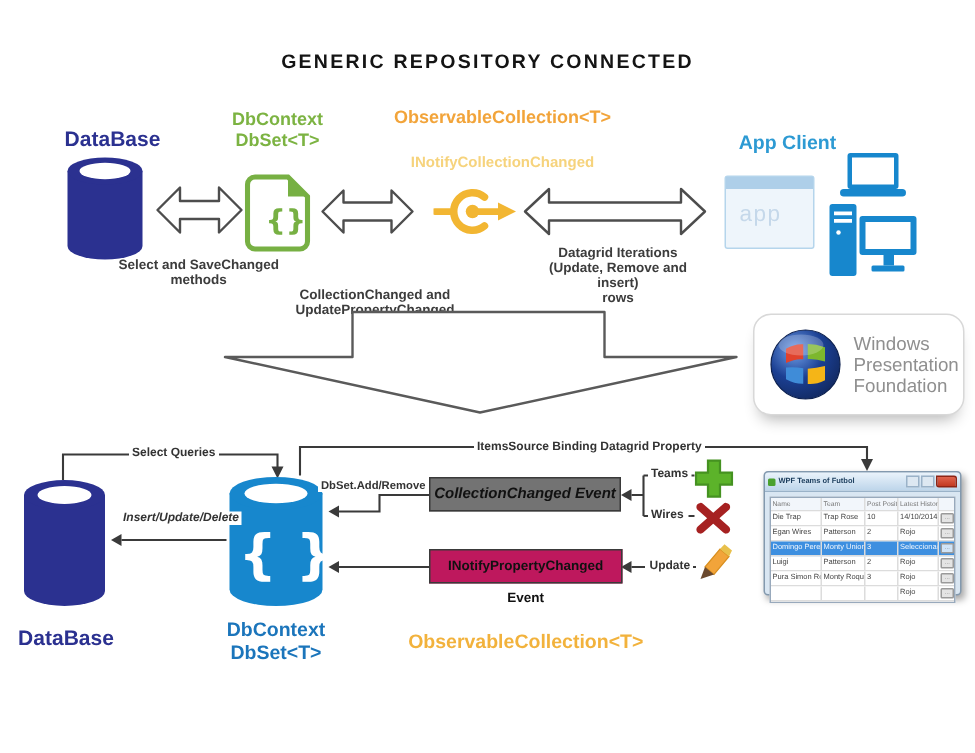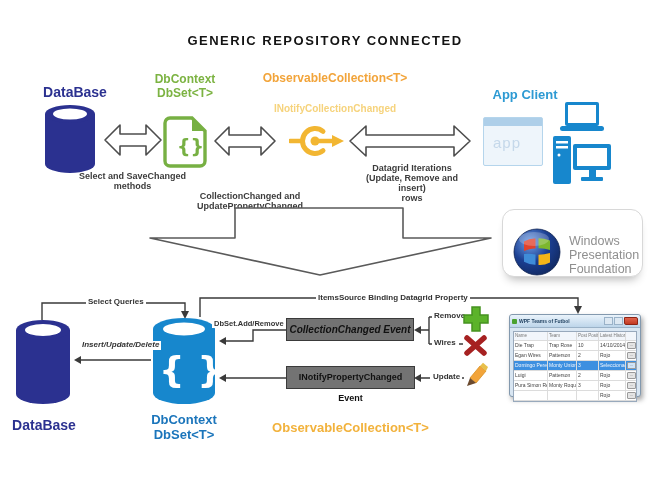--- a/index.html
+++ b/index.html
@@ -106,21 +106,21 @@
     <rect x="22" y="44" width="38" height="26" rx="2" fill="#1787cd"></rect>
     <rect x="26" y="48" width="30" height="18" fill="#fff"></rect>
     <rect x="38" y="70" width="7" height="7" fill="#1787cd"></rect>
     <rect x="30" y="77" width="22" height="4" rx="1" fill="#1787cd"></rect>
   </svg>
 
   <svg class="abs" style="left:148px;top:205px;" width="345" height="72" viewBox="0 0 345 72">
     <polygon points="87,3 255,3 255,33 343,33 172,70 2,33 87,33" fill="#fff" stroke="#5a5a5a" stroke-width="1.6" stroke-linejoin="round"></polygon>
   </svg>
 
-  <div id="wpflogo" class="abs" style="left:502px;top:209px;width:139px;height:66px;align-items:flex-end;">
+  <div id="wpflogo" class="abs" style="left:502px;top:209px;width:139px;height:66px;">
     <svg style="margin:0 8px 0 10px;" width="48" height="48" viewBox="0 0 48 48">
       <defs>
         <radialGradient id="orbg" cx="35%" cy="30%" r="75%">
           <stop offset="0%" stop-color="#6f9fe8"></stop>
             <stop offset="55%" stop-color="#1b3f92"></stop>
           <stop offset="100%" stop-color="#122a63"></stop>
         </radialGradient>
       </defs>
       <circle cx="24" cy="24" r="23" fill="url(#orbg)" stroke="#0e2250" stroke-width="0.8"></circle>
       <path d="M11,23 Q17,20 22.5,20.5 L22.5,10.5 Q17,10 11,13.5 Z" fill="#e0422d"></path>
@@ -172,27 +172,27 @@
   </svg>
   <div class="abs ctr pre" style="left:138px;top:412px;width:92px;font-size:13px;font-weight:bold;color:#1b75bb;">DbContext
 DbSet&lt;T&gt;</div>
 
   <div class="abs ctr" style="left:258px;top:420px;width:185px;font-size:13px;font-weight:bold;color:#f2b23c;">ObservableCollection&lt;T&gt;</div>
 
   <span class="linelbl" style="left:86px;top:298px;font-size:8px;">Select Queries</span>
   <span class="linelbl" style="left:316px;top:294px;font-size:8px;">ItemsSource Binding Datagrid Property</span>
   <span class="linelbl" style="left:80px;top:341px;font-size:8px;font-style:italic;">Insert/Update/Delete</span>
   <span class="linelbl" style="left:212px;top:320px;font-size:7.5px;">DbSet.Add/Remove</span>
-  <span class="linelbl" style="left:432px;top:312px;font-size:8px;">Remove</span>
+  <span class="linelbl" style="left:432px;top:312px;font-size:8px;">Teams</span>
   <span class="linelbl" style="left:432px;top:339px;font-size:8px;">Wires</span>
   <span class="linelbl" style="left:431px;top:373px;font-size:8px;">Update</span>
 
   <div class="abs ctr" style="left:286px;top:318px;width:126px;height:21px;background:#737373;
        border:1.5px solid #3a3a3a;font-size:10px;font-weight:bold;color:#111;line-height:21px;font-style:italic;">CollectionChanged Event</div>
-  <div class="abs ctr" style="left:286px;top:366px;width:127px;height:21px;background:#737373;
+  <div class="abs ctr" style="left:286px;top:366px;width:127px;height:21px;background:#be185d;
        border:1.5px solid #3a3a3a;font-size:9px;font-weight:bold;color:#111;line-height:21px;">INotifyPropertyChanged Event</div>
 
   <svg class="abs" style="left:463px;top:306px;" width="26" height="26" viewBox="0 0 26 26">
     <path d="M9,1 h8 v8 h8 v8 h-8 v8 h-8 v-8 H1 v-8 h8 z" fill="#5cb32a" stroke="#459221" stroke-width="1.5"></path>
   </svg>
   <svg class="abs" style="left:463px;top:334px;" width="25" height="23" viewBox="0 0 25 23">
     <line x1="4" y1="4" x2="21" y2="19" stroke="#a62121" stroke-width="5.5" stroke-linecap="round"></line>
     <line x1="21" y1="4" x2="4" y2="19" stroke="#a62121" stroke-width="5.5" stroke-linecap="round"></line>
   </svg>
   <svg class="abs" style="left:464px;top:362px;" width="24" height="27" viewBox="0 0 24 27">

